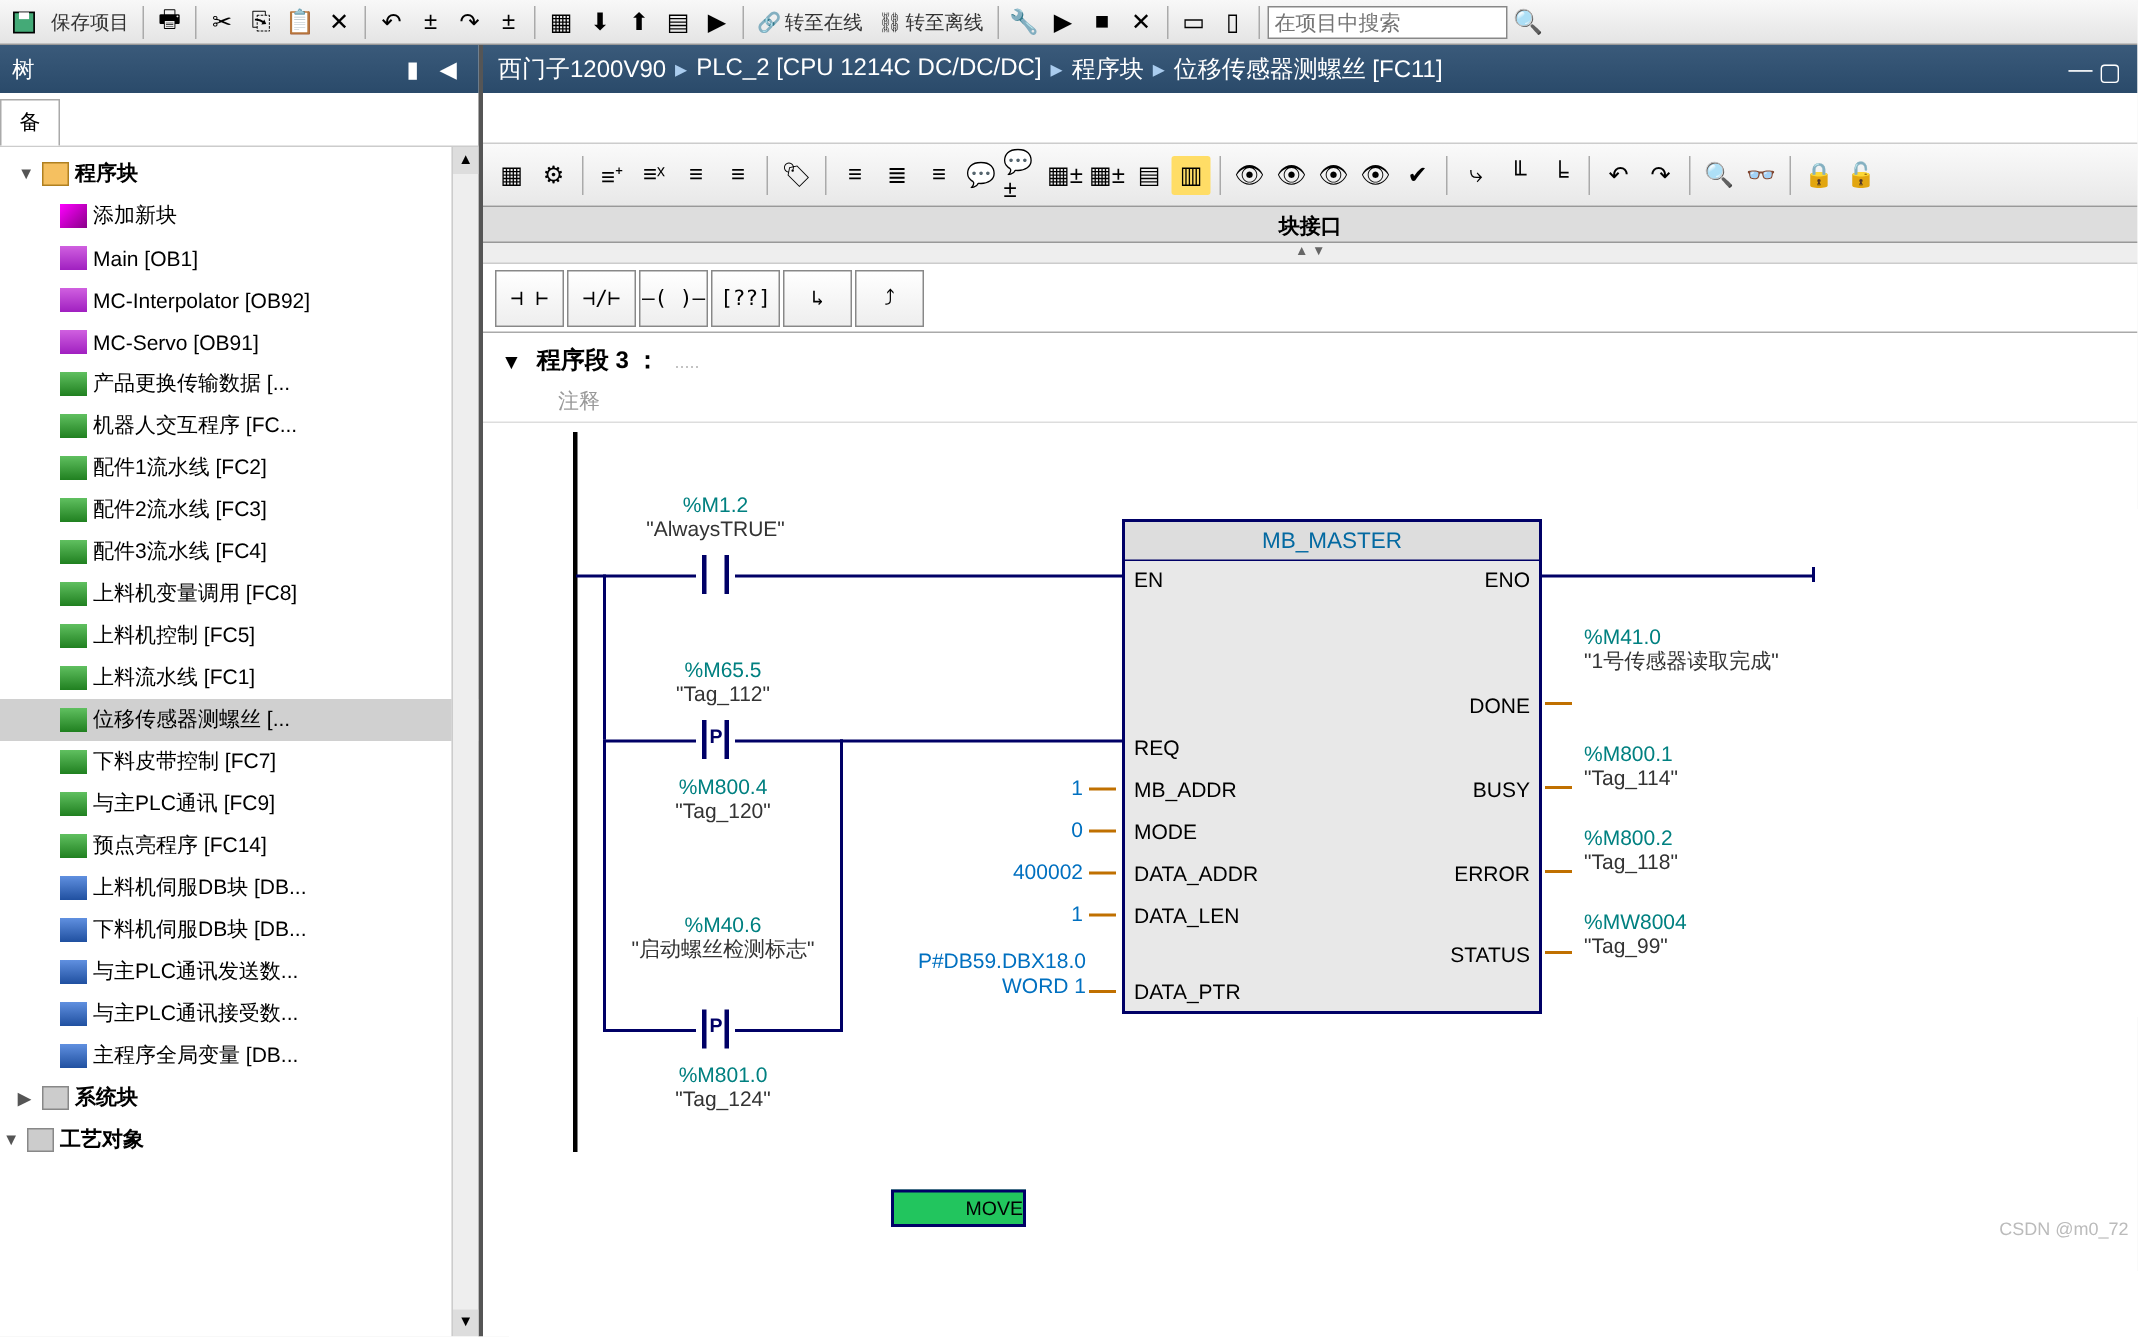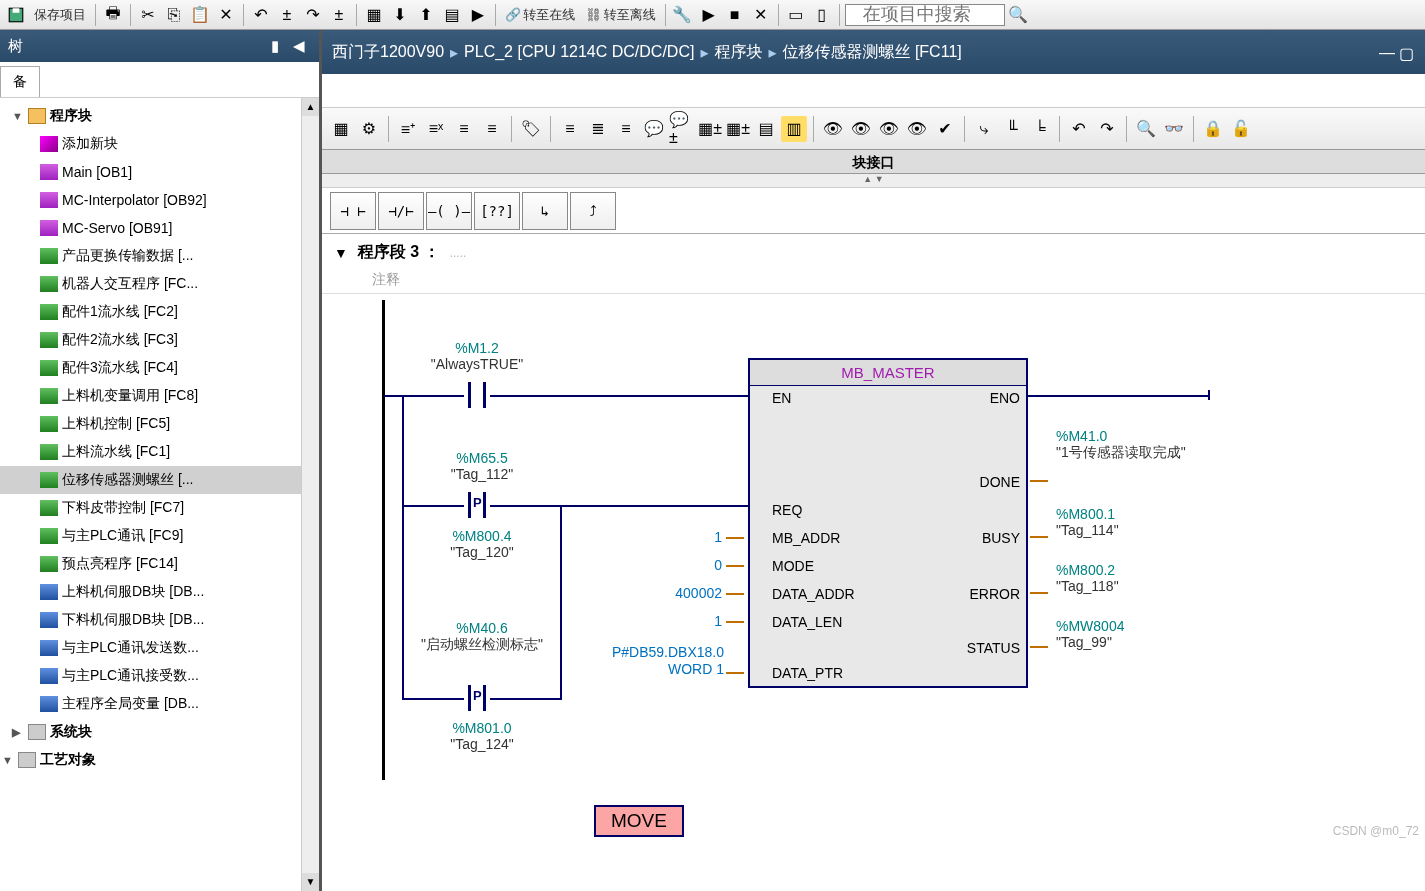--- a/index.html
+++ b/index.html
@@ -3,21 +3,21 @@
 <meta charset="utf-8">
 <style>
 * { margin: 0; padding: 0; box-sizing: border-box; font-family: "Microsoft YaHei", Arial, sans-serif; }
 body { width: 1425px; height: 891px; background: #eee; overflow: hidden; }
 
 
 .top-toolbar { height: 30px; background: linear-gradient(#f8f8f8,#e4e4e4); border-bottom: 1px solid #999; display: flex; align-items: center; padding: 0 4px; gap: 2px; }
 .tb-btn { width: 24px; height: 24px; display: inline-flex; align-items: center; justify-content: center; border-radius: 2px; cursor: pointer; }
 .tb-sep { width: 1px; height: 22px; background: #aaa; margin: 0 3px; }
 .tb-txt { font-size: 13px; color: #333; padding: 0 4px; cursor: pointer; display: flex; align-items: center; gap: 2px; }
-.search-box { width: 160px; height: 22px; border: 1px solid #888; font-size: 18px; padding: 0 17px; background: #fff; }
+.search-box { width: 160px; height: 22px; border: 1px solid #888; font-size: 14px; padding: 0 4px; background: #fff; }
 
 
 .main { display: flex; height: calc(100% - 30px); }
 .left-pane { width: 322px; background: #fff; border-right: 3px solid #555; display: flex; flex-direction: column; }
 .left-header { height: 32px; background: linear-gradient(#3a5a7a,#2a4a6a); color: #fff; display: flex; align-items: center; padding: 0 8px; font-size: 15px; justify-content: space-between; }
 .left-hdr-icons { display: flex; gap: 4px; }
 .left-hdr-icons div { width: 18px; height: 18px; cursor: pointer; }
 .left-tabs { height: 36px; border-bottom: 1px solid #ccc; display: flex; }
 .left-tab { padding: 6px 12px; border: 1px solid #aaa; border-bottom: none; background: #fff; font-size: 14px; margin-top: 4px; }
 .tree { flex: 1; overflow-y: auto; padding: 4px 0; position: relative; }
@@ -32,21 +32,21 @@
 .ic { width: 18px; height: 16px; display: inline-block; }
 .ic-folder { background: #f5c060; border: 1px solid #b08020; }
 .ic-add { background: linear-gradient(135deg,#f0f,#808); }
 .ic-ob { background: linear-gradient(#d060e0,#a020c0); }
 .ic-fc { background: linear-gradient(#60c060,#208020); }
 .ic-db { background: linear-gradient(#6090e0,#2050a0); }
 .ic-sys { background: #ccc; border: 1px solid #888; }
 
 
 .right-pane { flex: 1; display: flex; flex-direction: column; background: #fff; }
-.breadcrumb { height: 44px; background: linear-gradient(#3a5a7a,#2a4a6a); color: #fff; display: flex; align-items: center; padding: 0 10px; font-size: 16px; justify-content: space-between; }
+.breadcrumb { height: 32px; background: linear-gradient(#3a5a7a,#2a4a6a); color: #fff; display: flex; align-items: center; padding: 0 10px; font-size: 16px; justify-content: space-between; }
 .breadcrumb-path { display: flex; gap: 6px; align-items: center; }
 .bc-sep { color: #aaccee; }
 .bc-btns { display: flex; gap: 4px; }
 .bc-btns div { width: 16px; height: 16px; cursor: pointer; }
 .editor-toolbar { height: 42px; background: linear-gradient(#fafafa,#e8e8e8); border-bottom: 1px solid #999; display: flex; align-items: center; padding: 0 6px; gap: 2px; }
 .ed-btn { width: 26px; height: 26px; display: inline-flex; align-items: center; justify-content: center; cursor: pointer; border-radius: 2px; }
 .ed-sep { width: 1px; height: 26px; background: #aaa; margin: 0 4px; }
 .interface-hdr { height: 24px; background: #ddd; text-align: center; font-size: 14px; font-weight: bold; border-bottom: 1px solid #999; line-height: 24px; position: relative; }
 .interface-split { height: 14px; background: #eee; border-bottom: 1px solid #ccc; position: relative; }
 .interface-split::after { content: "▲ ▼"; position: absolute; left: 50%; transform: translateX(-50%); font-size: 9px; color: #666; }
@@ -74,29 +74,29 @@
 .contact.p span { position: absolute; left: 9px; top: 3px; font-size: 13px; font-weight: bold; color: #006; }
 .tag-lbl { position: absolute; text-align: center; font-size: 14px; color: #008080; }
 .tag-lbl .addr { display: block; }
 .tag-lbl .name { color: #333; }
 .out-lbl { position: absolute; font-size: 14px; color: #008080; }
 .out-lbl .addr { display: block; }
 .out-lbl .name { color: #333; }
 
 
 .fbox { position: absolute; border: 2px solid #006; background: #e8e8e8; }
-.fbox .title { text-align: center; font-size: 15px; padding: 4px 0; border-bottom: 1px solid #006; color: #a21caf; background: #ddd; }
+.fbox .title { text-align: center; font-size: 15px; padding: 4px 0; border-bottom: 1px solid #006; color: #0369a1; background: #ddd; }
 .fbox .pin { position: absolute; font-size: 14px; color: #000; }
-.fbox .pin.left { left: 22px; }
+.fbox .pin.left { left: 6px; }
 .fbox .pin.right { right: 6px; }
 .pin-val { position: absolute; font-size: 14px; color: #0070c0; text-align: right; }
 .pin-conn { position: absolute; width: 18px; height: 2px; background: #c07000; }
 .watermark { position: absolute; right: 6px; bottom: 2px; font-size: 12px; color: #bbb; }
 
-.move-box { position: absolute; border: 2px solid #006; background: #fca5a5; text-align: center; font-size: 19px; padding: 3px 0; }
+.move-box { position: absolute; border: 2px solid #006; background: #22c55e; text-align: right; font-size: 13px; padding: 3px 0; }
 
 svg.icon { width: 18px; height: 18px; }
 </style>
 </head>
 <body>
 
 <div class="top-toolbar">
   <div class="tb-btn">
       <svg class="icon" viewBox="0 0 16 16">
         <rect x="2" y="2" width="12" height="12" fill="#4a7" stroke="#000"></rect>

